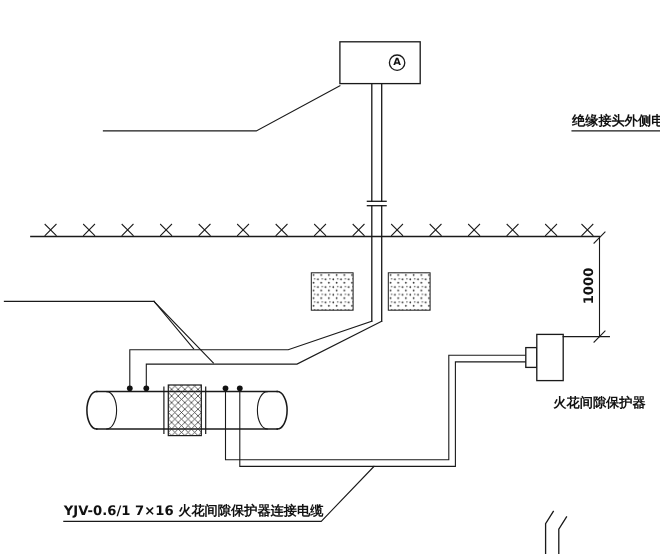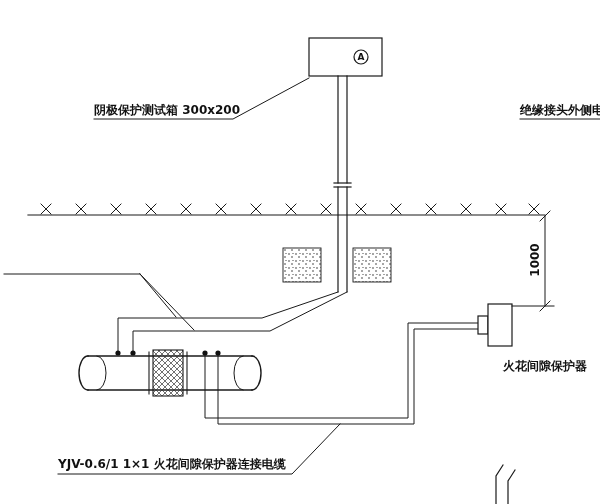--- a/index.html
+++ b/index.html
@@ -151,27 +151,26 @@
       </g>
 
       <g stroke-width="1.2">
         <path d="M496,504 L496,476 L503,465"></path>
         <path d="M508,504 L508,481 L515,470"></path>
       </g>
 
     </g>
   </svg>
 
-  <div class="lbl" style="left:94px;top:103px;">阴极保护测试箱 300x200</div>
 
   <div class="lbl" style="left:520px;top:103px;">绝缘接头外侧电缆</div>
 
 
   <div class="lbl lbl-small" style="left:503px;top:359px;">火花间隙保护器</div>
 
-  <div class="lbl" style="left:58px;top:457px;">YJV-0.6/1 1×1  火花间隙保护器连接电缆</div>
+  <div class="lbl" style="left:58px;top:457px;">YJV-0.6/1 7×16  火花间隙保护器连接电缆</div>
 
   <div id="dim-text">1000</div>
 
   <div id="box-letter">A</div>
 
 
 </div>
 
 </body></html>

